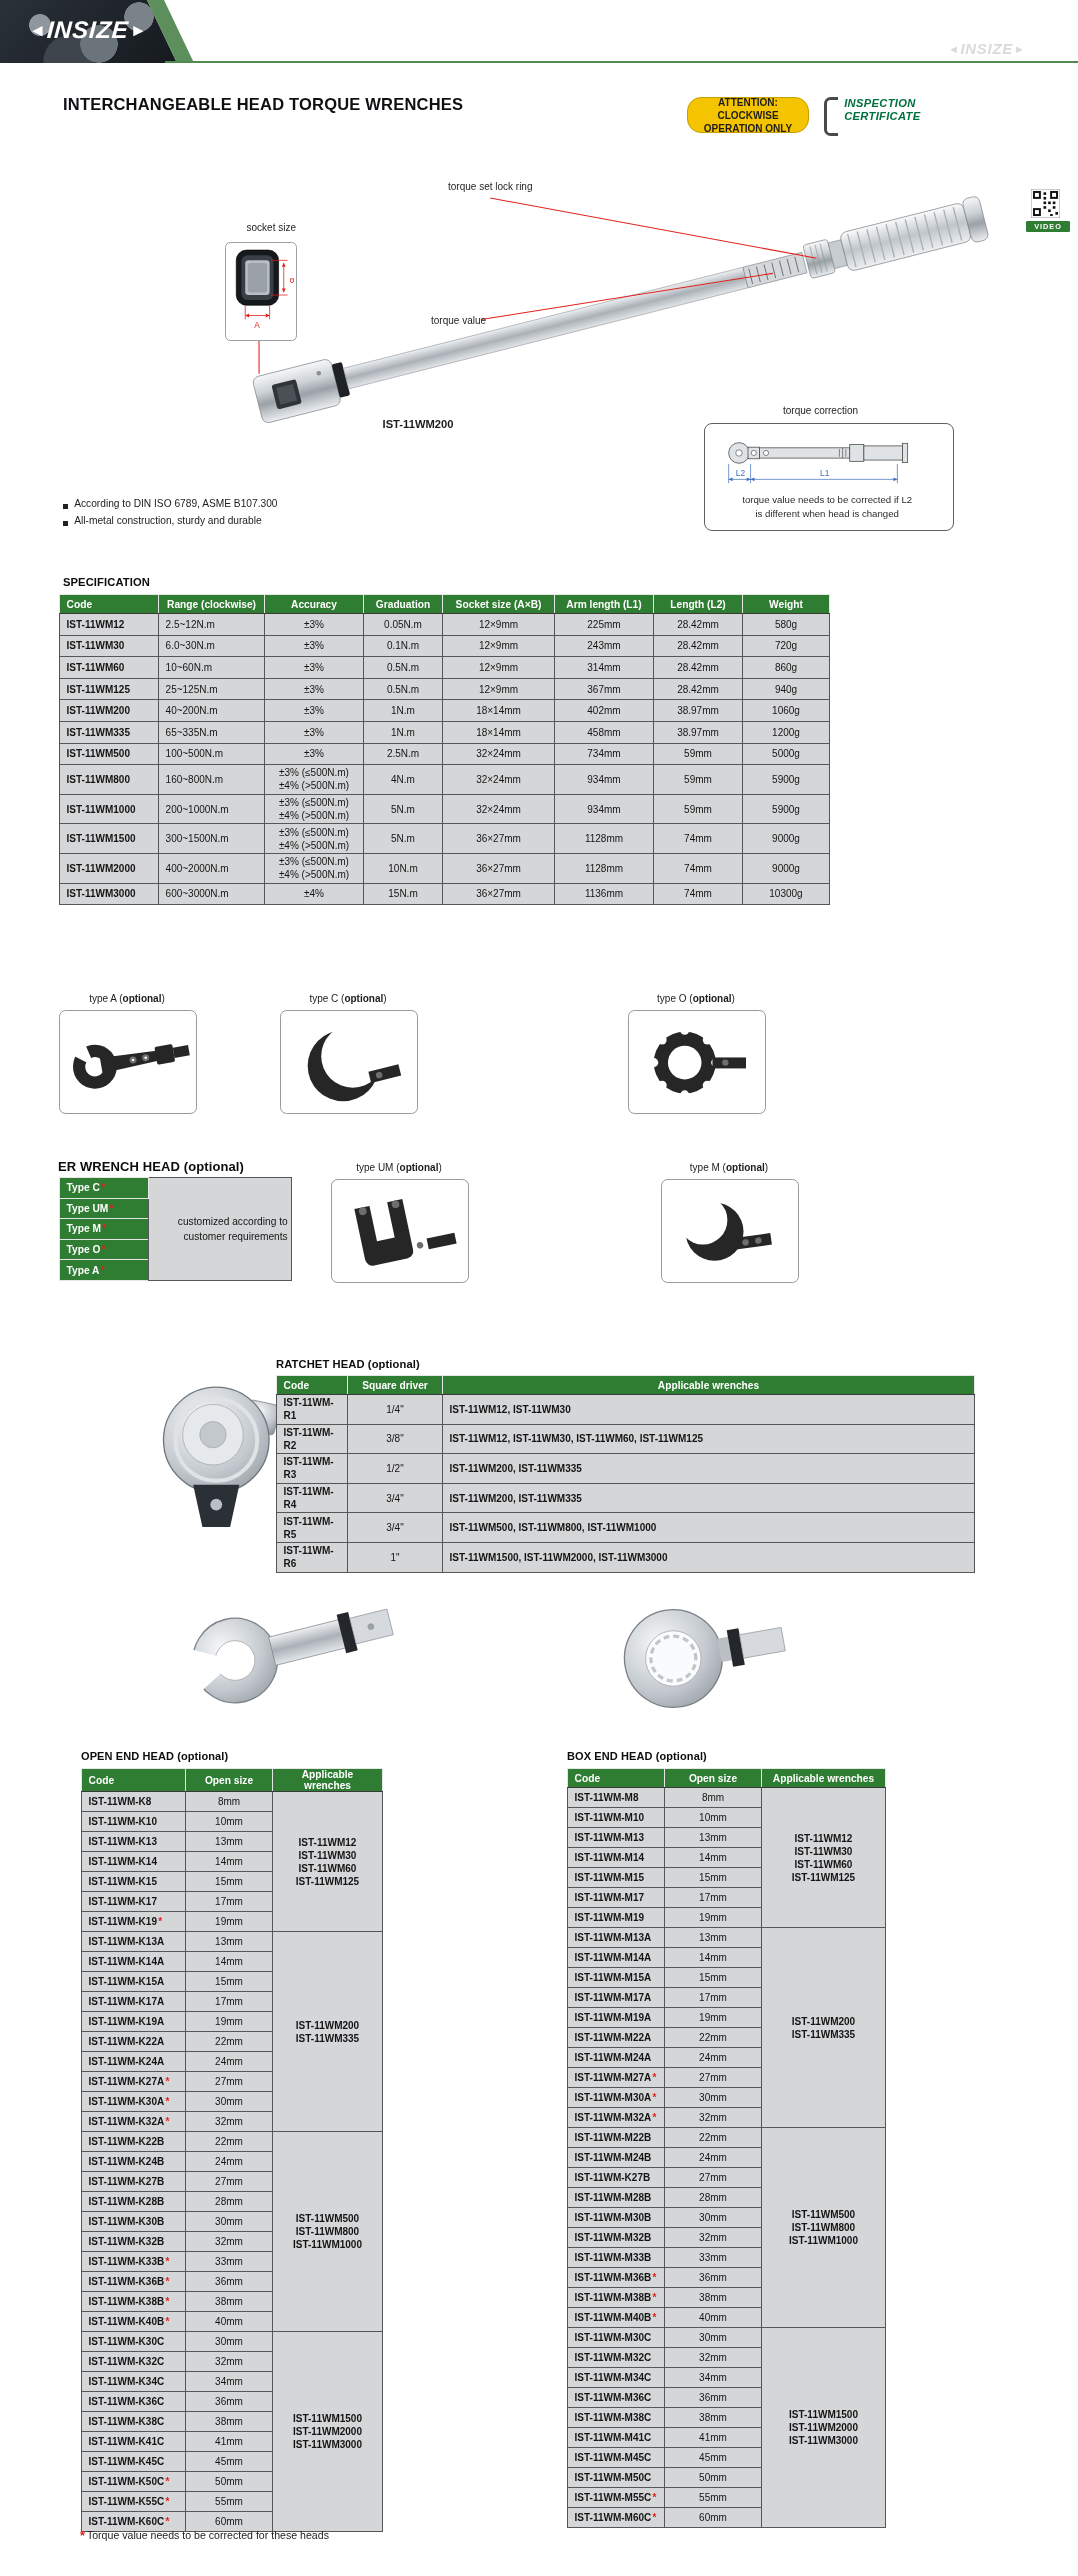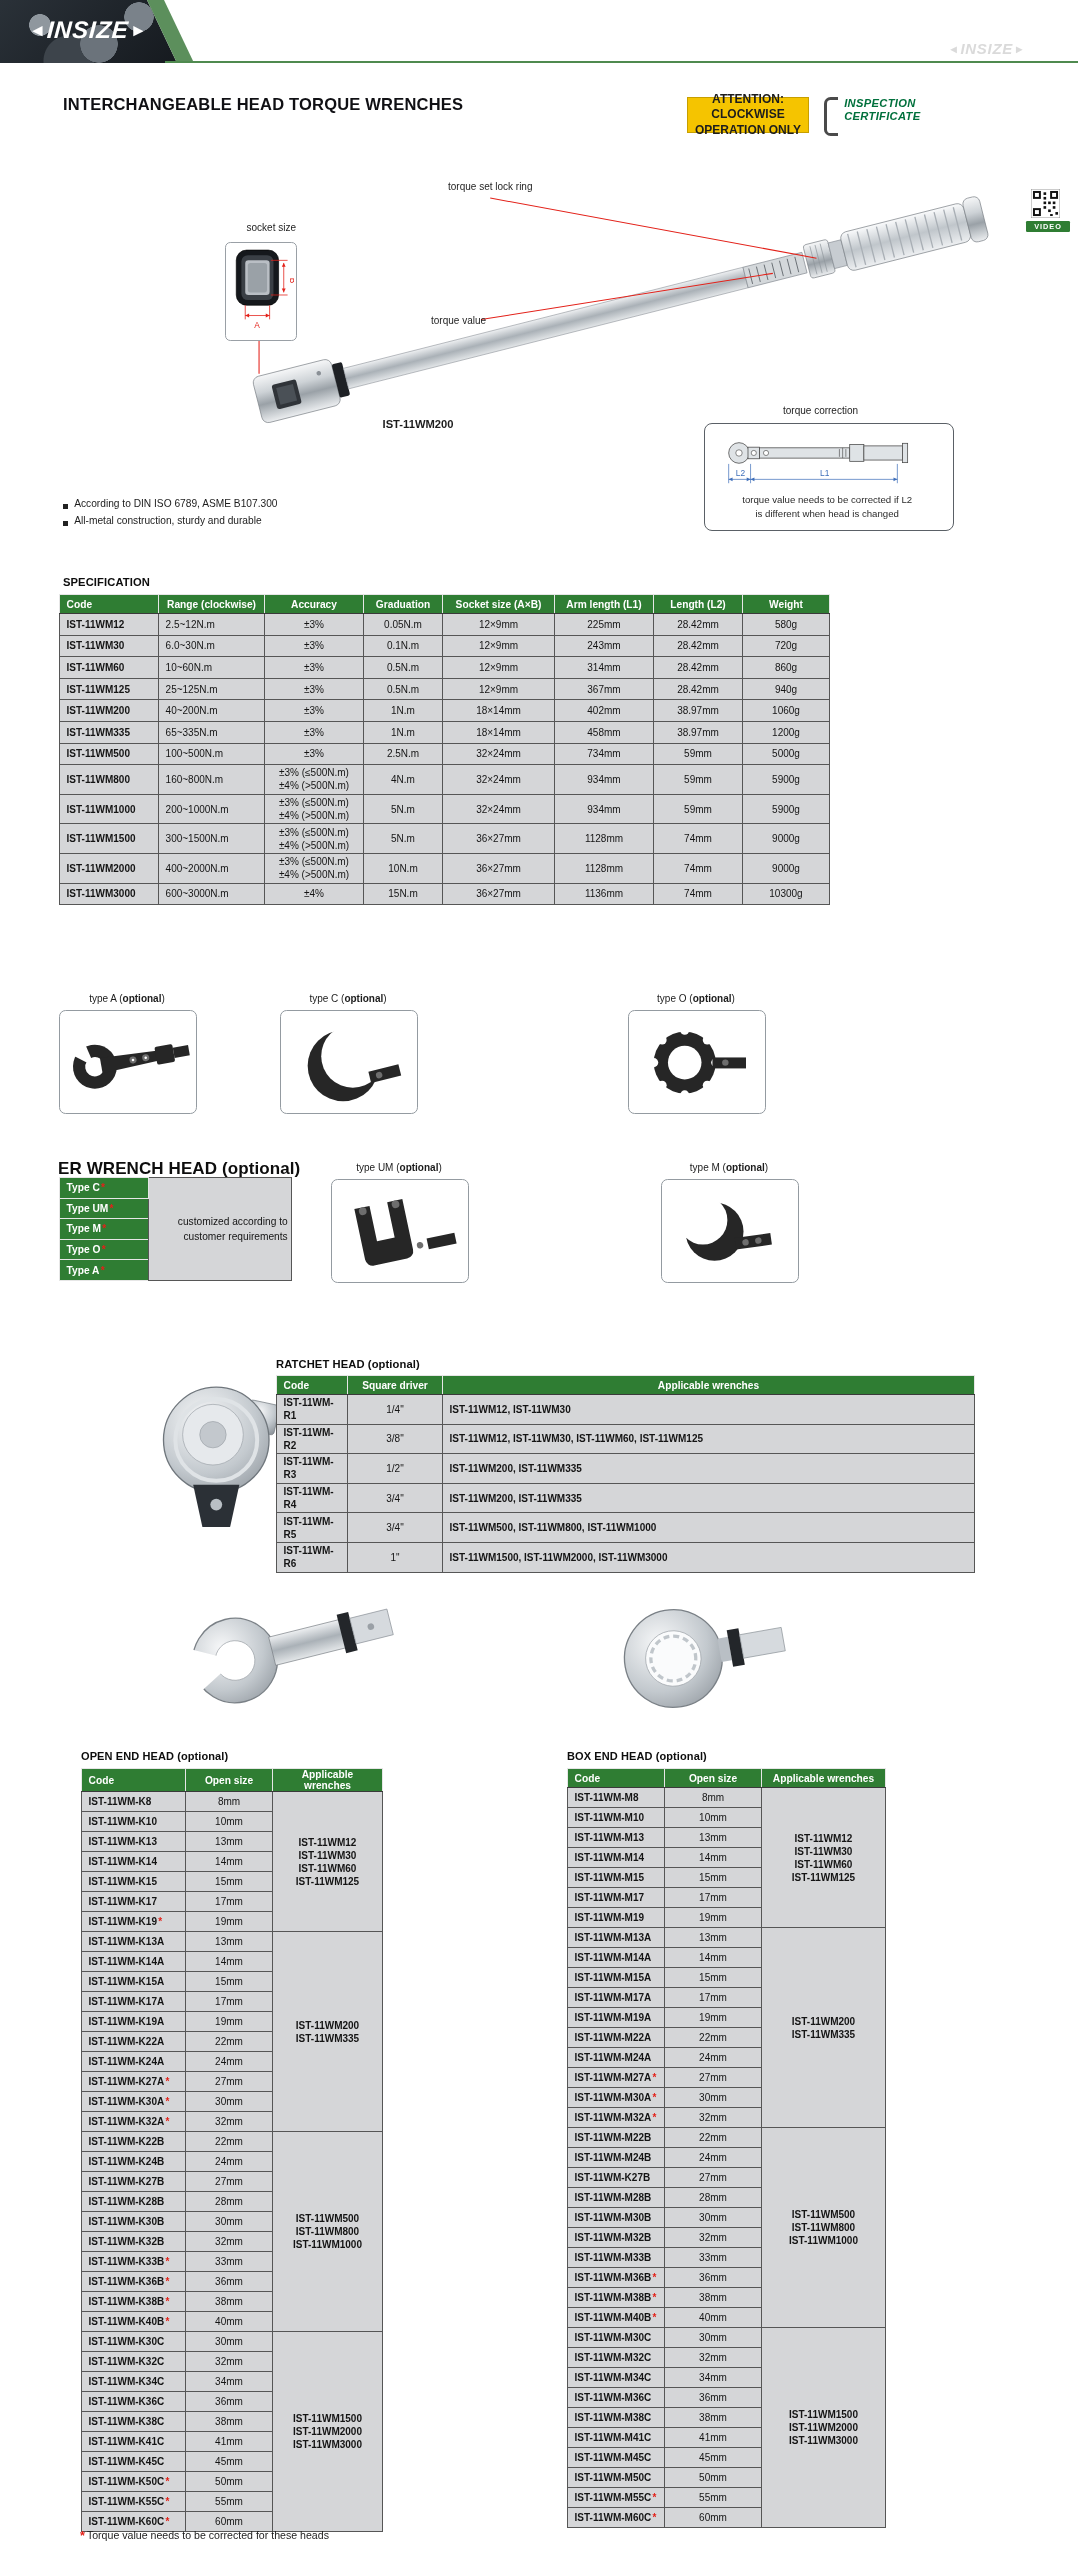--- a/index.html
+++ b/index.html
@@ -21,22 +21,22 @@
   .logo{position:absolute;left:29px;top:16px;color:#fff;display:flex;align-items:center;gap:1.3px}
   .logo .tri{font-size:17px;line-height:1}
   .logo .word{font-size:24px;font-weight:bold;font-style:italic;letter-spacing:0.7px;transform:skewX(-4deg)}
   .watermark{position:absolute;left:948px;top:40px;color:#dadada;font-size:15px;font-weight:bold;
     font-style:italic;letter-spacing:0.7px;display:flex;align-items:center;gap:0.7px}
   .watermark .tri{font-size:11.2px}
 
   
   .title{position:absolute;left:63px;top:95px;font-size:16.5px;font-weight:bold;color:#101014;letter-spacing:0.2px}
   .badge{position:absolute;left:687px;top:97px;width:120px;height:34px;background:#f5c400;
-    border:0.7px solid #c79f00;border-radius:0;display:flex;flex-direction:column;align-items:center;
-    justify-content:center;font-weight:bold;font-size:12px;line-height:1.3;color:#1d1d1d;text-align:center}
+    border:0.7px solid #c79f00;border-radius:14px;display:flex;flex-direction:column;align-items:center;
+    justify-content:center;font-weight:bold;font-size:10px;line-height:1.3;color:#1d1d1d;text-align:center}
   .cert{position:absolute;left:824px;top:97px;display:flex;align-items:flex-start}
   .cert-bracket{width:10.6px;height:33px;border:3.3px solid #4a4a4a;border-right:none;border-radius:6.6px 0 0 6.6px}
   .cert-text{margin-left:6.6px;font-style:italic;font-weight:bold;font-size:11.2px;color:#00703c;
     line-height:1.15;letter-spacing:0.3px}
   .qr{position:absolute;left:1031px;top:189px}
   .video-tab{position:absolute;left:1026px;top:221px;width:44px;height:11.2px;background:#2f7d33;color:#fff;
     font-size:7.3px;font-weight:bold;text-align:center;line-height:11.2px;letter-spacing:1px;border-radius:1.3px}
 
   
   .hero-label{position:absolute;font-size:10px;color:#1e1e1e}
@@ -473,21 +473,21 @@
         <circle cx="85" cy="130" r="7"></circle>
         <circle cx="50" cy="115" r="7"></circle>
       <circle cx="37" cy="80" r="7"></circle>
         <circle cx="50" cy="45" r="7"></circle>
     </g>
     <rect x="128" y="72" width="52" height="17" fill="#262626"></rect>
     <circle cx="148" cy="80" r="5" fill="#6e6e6e"></circle>
   </svg>
 </div>
 
-<div class="sect-h" style="left:58px;top:1159px;font-size:17px">ER WRENCH HEAD (optional)</div>
+<div class="sect-h" style="left:58px;top:1159px;font-size:13px">ER WRENCH HEAD (optional)</div>
 <div class="dtable" style="left:59px;top:1177px;width:233px">
   <table>
       <colgroup>
         <col style="width:89px">
         <col style="width:143px">
       </colgroup>
     <tbody id="er-tbody">
         <tr>
           <td class="ertype">Type C<span class="star">*</span></td>
           <td class="ernote" rowspan="5">

